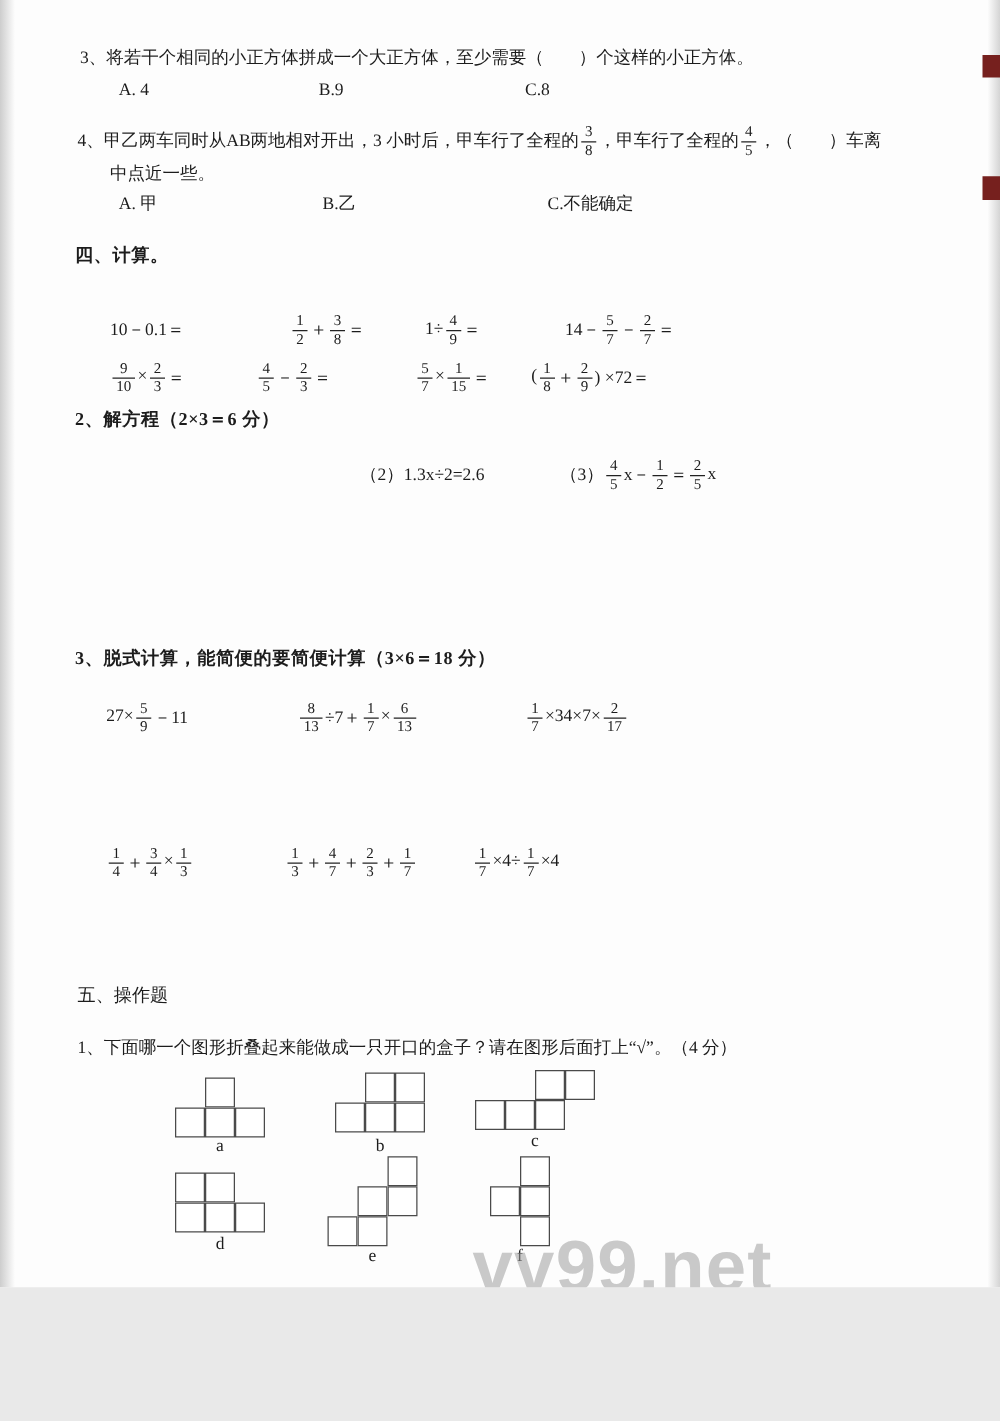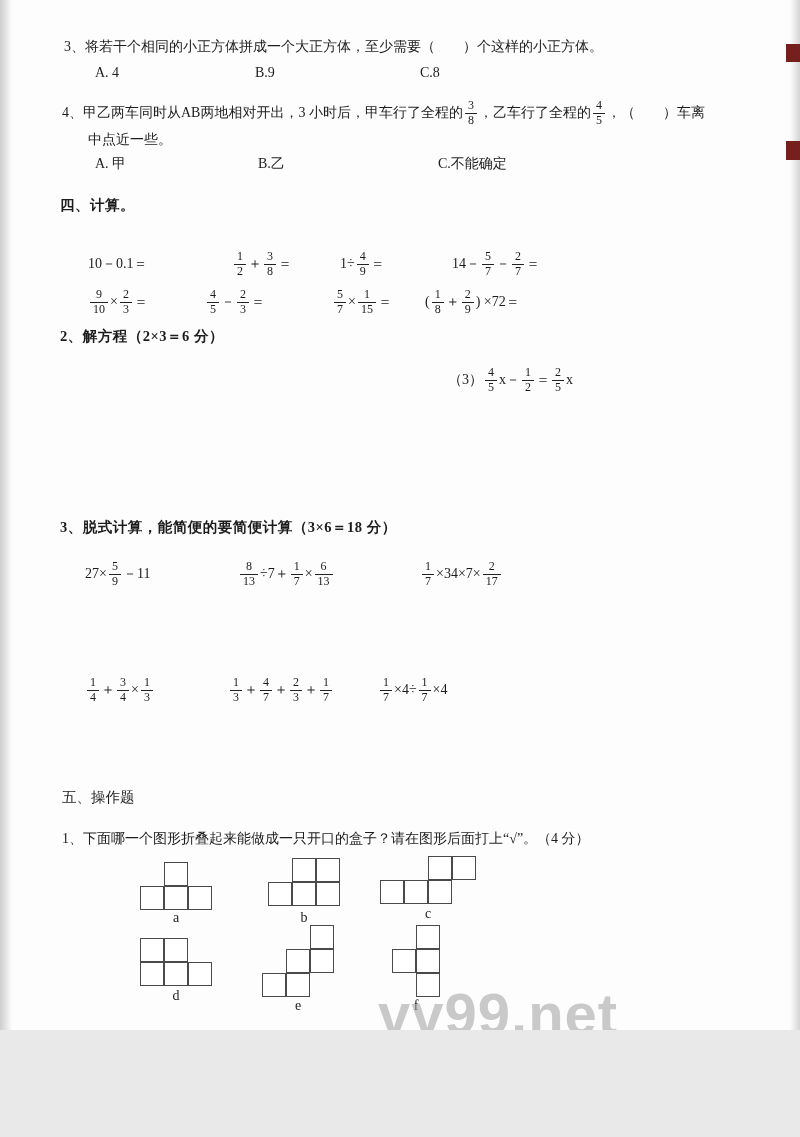--- a/index.html
+++ b/index.html
@@ -65,37 +65,38 @@
   <div class="edge-right"></div>
   <div class="edge-bottom"></div>
   <div class="redmark r1"></div>
   <div class="redmark r2"></div>
 
   <div class="t q3">3、将若干个相同的小正方体拼成一个大正方体，至少需要（　　）个这样的小正方体。</div>
   <span class="t q3a">A. 4</span>
   <span class="t q3b">B.9</span>
   <span class="t q3c">C.8</span>
 
-  <div class="expr q4l1"><span>4、甲乙两车同时从AB两地相对开出，3 小时后，甲车行了全程的</span><span class="frac"><span class="num">3</span><span class="den">8</span></span><span>，乙车行了全程的</span><span class="frac"><span class="num">4</span><span class="den">5</span></span><span>，（　　）车离</span></div>
+  <div class="expr q4l1"><span>4、甲乙两车同时从AB两地相对开出，3 小时后，甲车行了全程的</span><span class="frac"><span class="num">3</span><span class="den">8</span></span><span>，甲车行了全程的</span><span class="frac"><span class="num">4</span><span class="den">5</span></span><span>，（　　）车离</span></div>
   <div class="t q4l2">中点近一些。</div>
   <span class="t q4a">A. 甲</span>
   <span class="t q4b">B.乙</span>
   <span class="t q4c">C.不能确定</span>
 
   <div class="t h s4title">四、计算。</div>
   <div class="expr ex p1e1"><span>10－0.1＝</span></div>
   <div class="expr ex p1e2"><span class="frac"><span class="num">1</span><span class="den">2</span></span><span>＋</span><span class="frac"><span class="num">3</span><span class="den">8</span></span><span>＝</span></div>
   <div class="expr ex p1e3"><span>1÷</span><span class="frac"><span class="num">4</span><span class="den">9</span></span><span>＝</span></div>
   <div class="expr ex p1e4"><span>14－</span><span class="frac"><span class="num">5</span><span class="den">7</span></span><span>－</span><span class="frac"><span class="num">2</span><span class="den">7</span></span><span>＝</span></div>
   <div class="expr ex p1e5"><span class="frac"><span class="num">9</span><span class="den">10</span></span><span>×</span><span class="frac"><span class="num">2</span><span class="den">3</span></span><span>＝</span></div>
   <div class="expr ex p1e6"><span class="frac"><span class="num">4</span><span class="den">5</span></span><span>－</span><span class="frac"><span class="num">2</span><span class="den">3</span></span><span>＝</span></div>
   <div class="expr ex p1e7"><span class="frac"><span class="num">5</span><span class="den">7</span></span><span>×</span><span class="frac"><span class="num">1</span><span class="den">15</span></span><span>＝</span></div>
   <div class="expr ex p1e8"><span>(</span><span class="frac"><span class="num">1</span><span class="den">8</span></span><span>＋</span><span class="frac"><span class="num">2</span><span class="den">9</span></span><span>) ×72＝</span></div>
 
   <div class="t h p2title">2、解方程（2×3＝6 分）</div>
+  <div class="expr eq p2e2"><span>（2）1.3x÷2=2.6</span></div>
   <div class="expr eq p2e3"><span>（3）</span><span class="frac"><span class="num">4</span><span class="den">5</span></span><span>x－</span><span class="frac"><span class="num">1</span><span class="den">2</span></span><span>＝</span><span class="frac"><span class="num">2</span><span class="den">5</span></span><span>x</span></div>
 
   <div class="t h p3title">3、脱式计算，能简便的要简便计算（3×6＝18 分）</div>
   <div class="expr ex2 p3e1"><span>27×</span><span class="frac"><span class="num">5</span><span class="den">9</span></span><span>－11</span></div>
   <div class="expr ex2 p3e2"><span class="frac"><span class="num">8</span><span class="den">13</span></span><span>÷7＋</span><span class="frac"><span class="num">1</span><span class="den">7</span></span><span>×</span><span class="frac"><span class="num">6</span><span class="den">13</span></span></div>
   <div class="expr ex2 p3e3"><span class="frac"><span class="num">1</span><span class="den">7</span></span><span>×34×7×</span><span class="frac"><span class="num">2</span><span class="den">17</span></span></div>
   <div class="expr ex2 p3e4"><span class="frac"><span class="num">1</span><span class="den">4</span></span><span>＋</span><span class="frac"><span class="num">3</span><span class="den">4</span></span><span>×</span><span class="frac"><span class="num">1</span><span class="den">3</span></span></div>
   <div class="expr ex2 p3e5"><span class="frac"><span class="num">1</span><span class="den">3</span></span><span>＋</span><span class="frac"><span class="num">4</span><span class="den">7</span></span><span>＋</span><span class="frac"><span class="num">2</span><span class="den">3</span></span><span>＋</span><span class="frac"><span class="num">1</span><span class="den">7</span></span></div>
   <div class="expr ex2 p3e6"><span class="frac"><span class="num">1</span><span class="den">7</span></span><span>×4÷</span><span class="frac"><span class="num">1</span><span class="den">7</span></span><span>×4</span></div>
 

